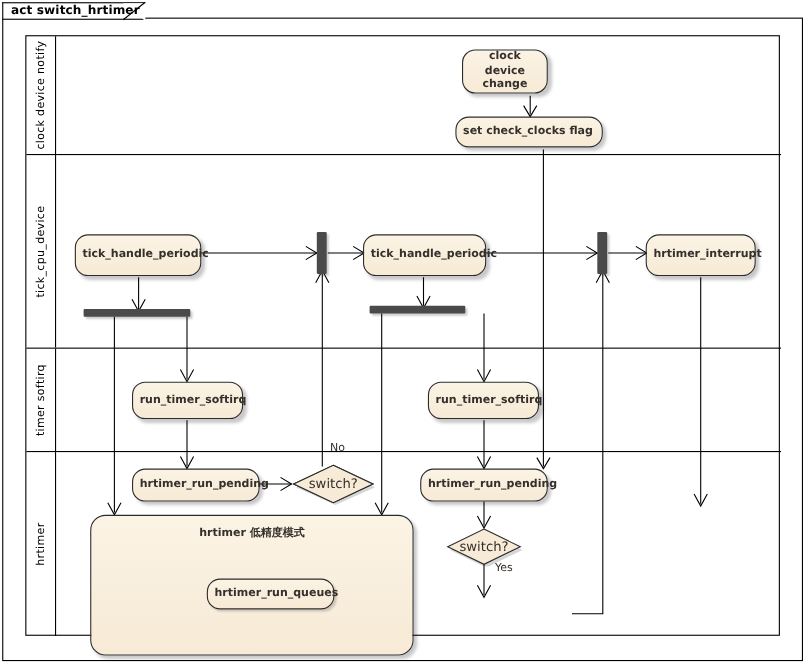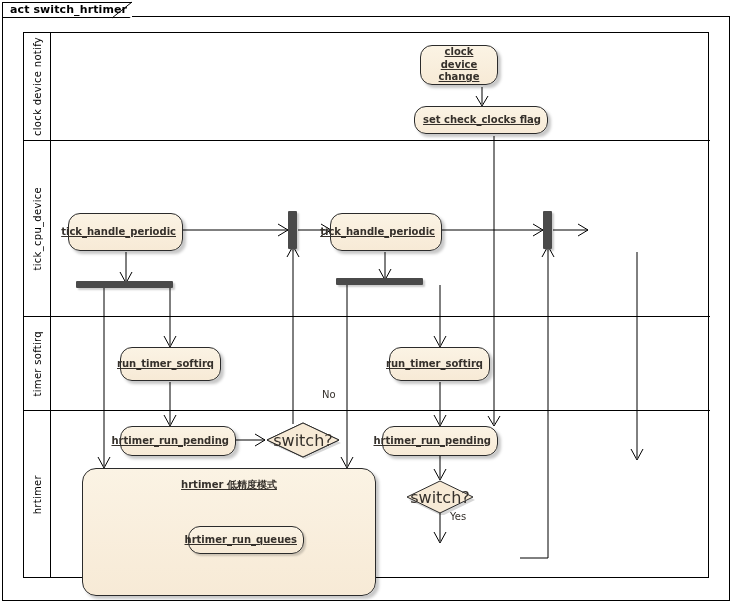--- a/index.html
+++ b/index.html
@@ -108,28 +108,27 @@
   
   .node {
     position: absolute;
     box-sizing: border-box;
     background: linear-gradient(to bottom, #fbf3e4 0%, #f7ead6 100%);
     border: 1px solid #2b2b2b;
     border-radius: 12px;
     box-shadow: 3px 3px 3px rgba(0,0,0,0.22);
     display: flex;
     align-items: center;
-    justify-content: flex-end;
+    justify-content: flex-start;
     text-align: center;
     font-size: 10px;
     font-weight: bold;
     color: #35302b;
     line-height: 1.25;
     padding: 2px 6px;
-    text-decoration: underline;
   }
   .node.partition {
     align-items: flex-start;
     padding-top: 10px;
     border-radius: 14px;
   }
   .node.partition > .partition-title {
     width: 100%;
     text-align: center;
   }
@@ -142,21 +141,21 @@
     position: absolute;
   }
   .diamond-wrap svg { display: block; }
   .diamond-label {
     position: absolute;
     left: 0; top: 0;
     width: 100%; height: 100%;
     display: flex;
     align-items: center;
     justify-content: center;
-    font-size: 16px;
+    font-size: 12px;
     color: #35302b;
     pointer-events: none;
     text-align: center;
   }
 
   
   .bar-h {
     position: absolute;
     background: #4a4a4a;
     border-radius: 1px;
@@ -300,20 +299,23 @@
   </div>
 
   <div class="node" style="left:68px; top:213px; width:115px; height:38px;">
     <span>tick_handle_periodic</span>
   </div>
 
   <div class="node" style="left:330px; top:213px; width:112px; height:38px;">
     <span>tick_handle_periodic</span>
   </div>
 
+  <div class="node" style="left:587px; top:213px; width:100px; height:38px;">
+    <span>hrtimer_interrupt</span>
+  </div>
 
   <div class="node" style="left:120px; top:347px; width:101px; height:34px;">
     <span>run_timer_softirq</span>
   </div>
 
   <div class="node" style="left:389px; top:347px; width:101px; height:34px;">
     <span>run_timer_softirq</span>
   </div>
 
   <div class="node" style="left:120px; top:426px; width:116px; height:30px;">
@@ -344,16 +346,16 @@
   </div>
 
   <div class="diamond-wrap" style="left:404px; top:479px; width:72px; height:36px;">
     <svg width="72" height="36">
       <polygon points="38,4 71,21 38,37 5,21" fill="rgba(0,0,0,0.16)" stroke="none"></polygon>
       <polygon points="36,2 69,18 36,34 3,18" fill="#f7ead6" stroke="#2b2b2b" stroke-width="1"></polygon>
     </svg>
     <span class="diamond-label" style="justify-content:center; padding-right:4px;">switch?</span>
   </div>
 
-  <div class="edge-label" style="left:300px; top:389px;margin-left:22px;">No</div>
+  <div class="edge-label" style="left:300px; top:402px;">No</div>
   <div class="edge-label" style="left:450px; top:511px;">Yes</div>
 
 </div>
 
 </body></html>

